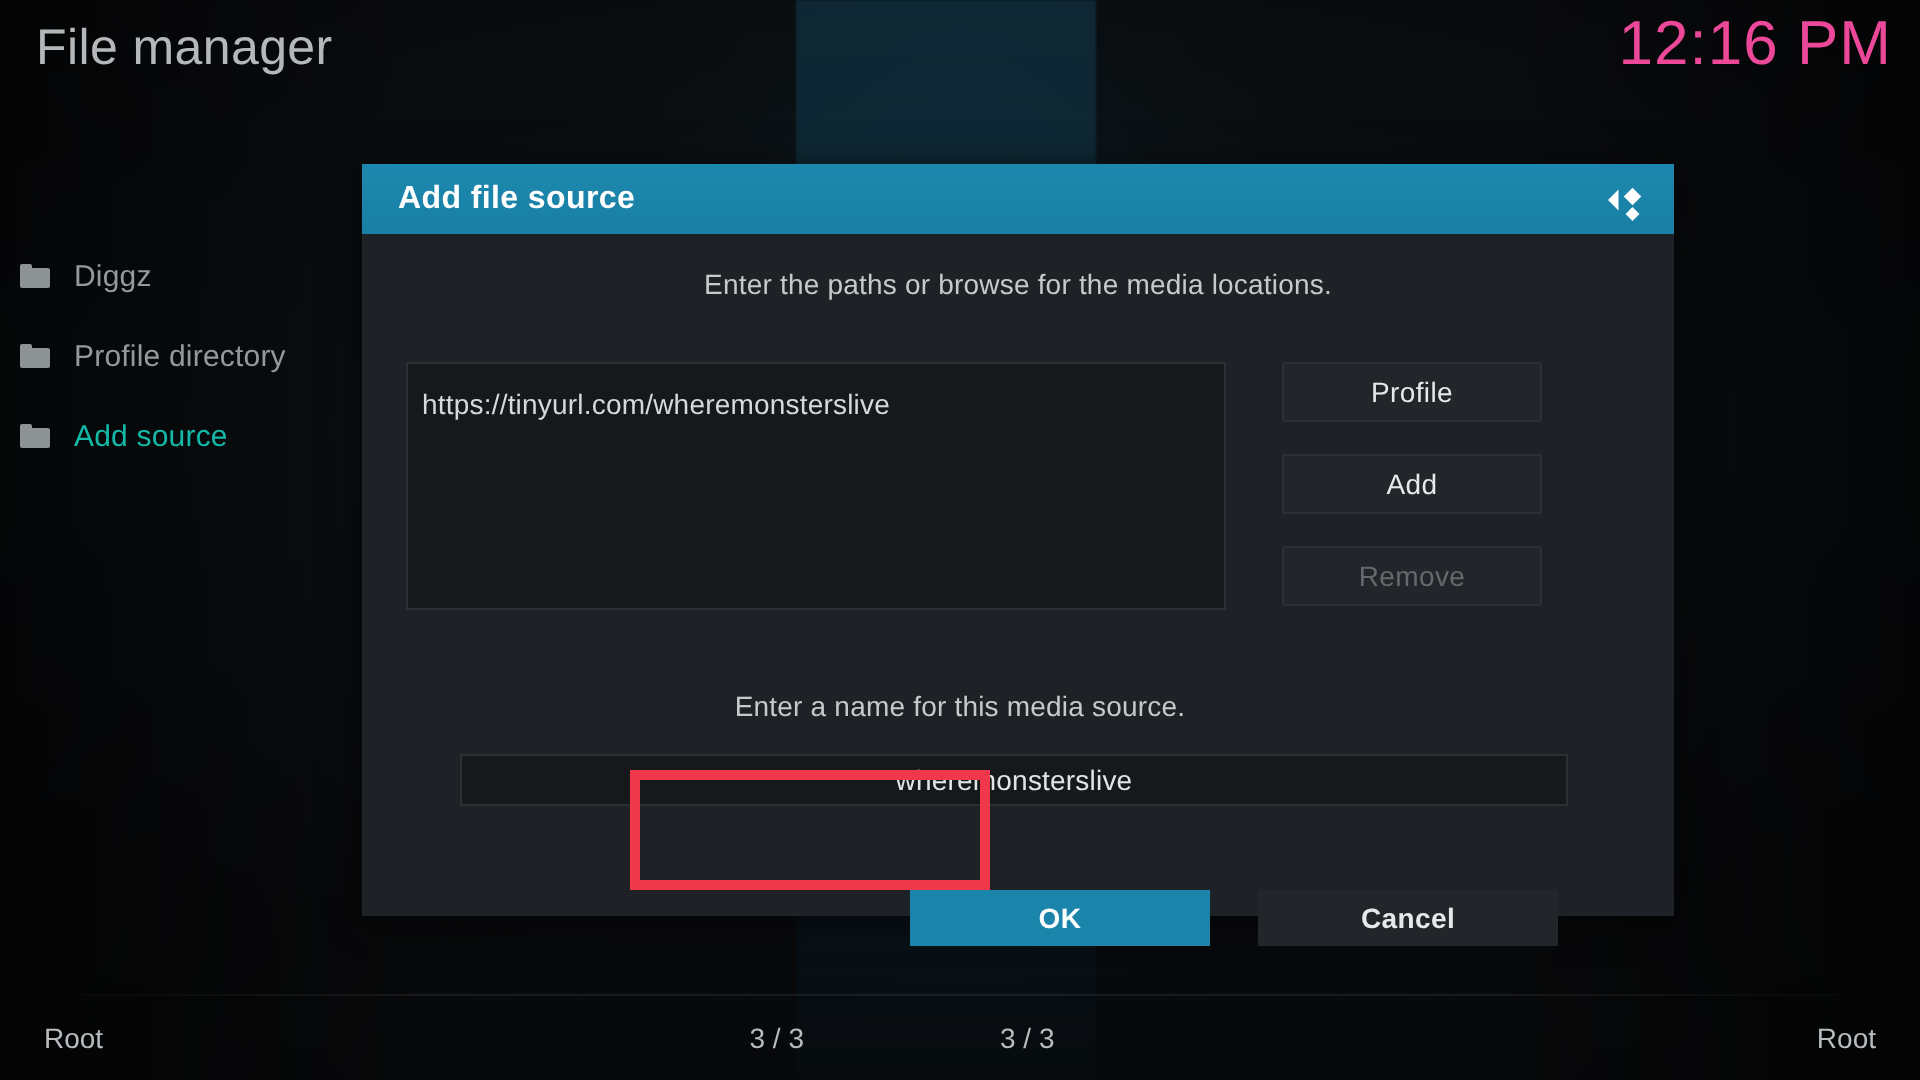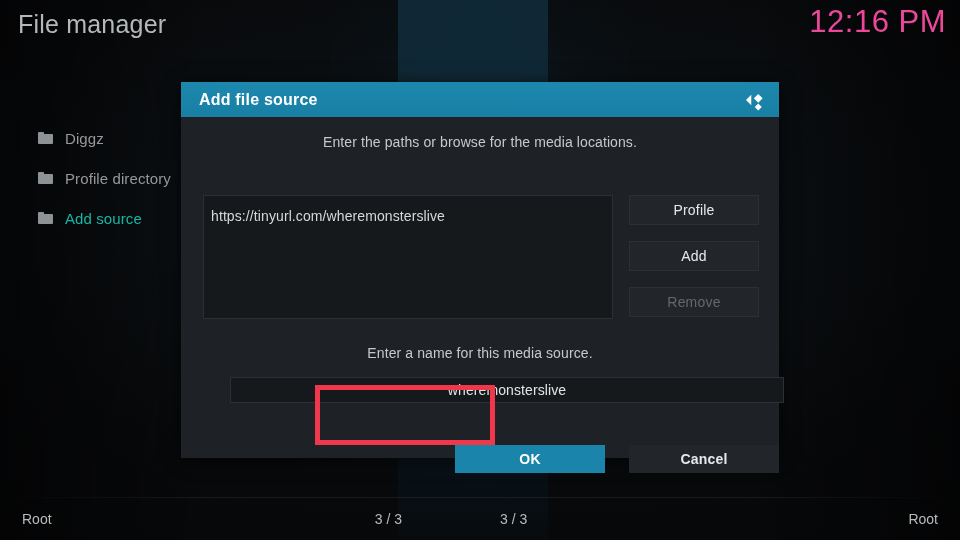--- a/index.html
+++ b/index.html
@@ -69,21 +69,20 @@
     color: #ec4899;
     letter-spacing: 0.5px;
   }
 
   
   .sidebar {
     position: absolute;
     left: 0;
     top: 118px;
     width: 180px;
-    padding-left: 28px;
   }
   .side-item {
     display: flex;
     align-items: center;
     height: 40px;
     padding-left: 10px;
     box-sizing: border-box;
   }
   .folder-icon {
     width: 15px;
@@ -140,21 +139,21 @@
   .status-pane .s-path  { flex: 0 0 auto; }
   .status-pane .s-count { margin-left: auto; }
   .status-right .s-count { margin-left: 0; }
   .status-right .s-path  { margin-left: auto; }
 
   
   .dialog {
     position: absolute;
     left: 181px;
     top: 82px;
-    width: 598px;
+    width: 656px;
     height: 376px;
     background: #1e2226;
     box-shadow: 0 2px 16px rgba(0,0,0,0.65);
   }
   .dlg-header {
     position: relative;
     height: 35px;
     background: linear-gradient(180deg, #1d88ae 0%, #197fa4 100%);
     display: flex;
     align-items: center;
@@ -182,23 +181,24 @@
     text-align: center;
     font-size: 14px;
     color: #c6c9cb;
     padding-top: 17px;
     letter-spacing: 0.1px;
   }
 
   .path-row {
     position: absolute;
     left: 22px;
-    top: 78px;
+    top: 64px;
     width: 556px;
     height: 124px;
+    padding-left: 12px;
   }
   .path-list {
     position: absolute;
     left: 0; top: 0;
     width: 410px;
     height: 124px;
     background: #16191c;
     border: 1px solid #2b3034;
     box-sizing: border-box;
   }

